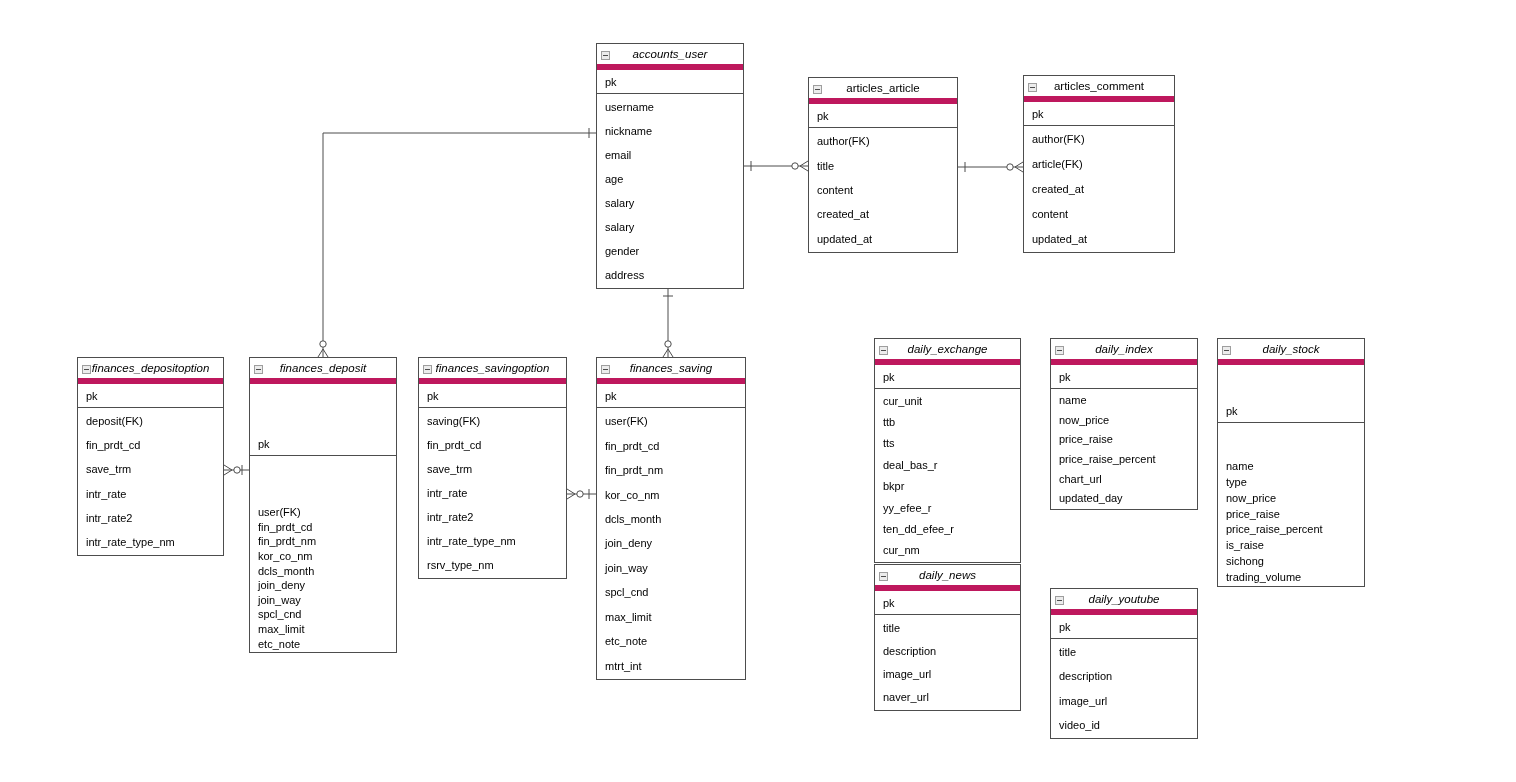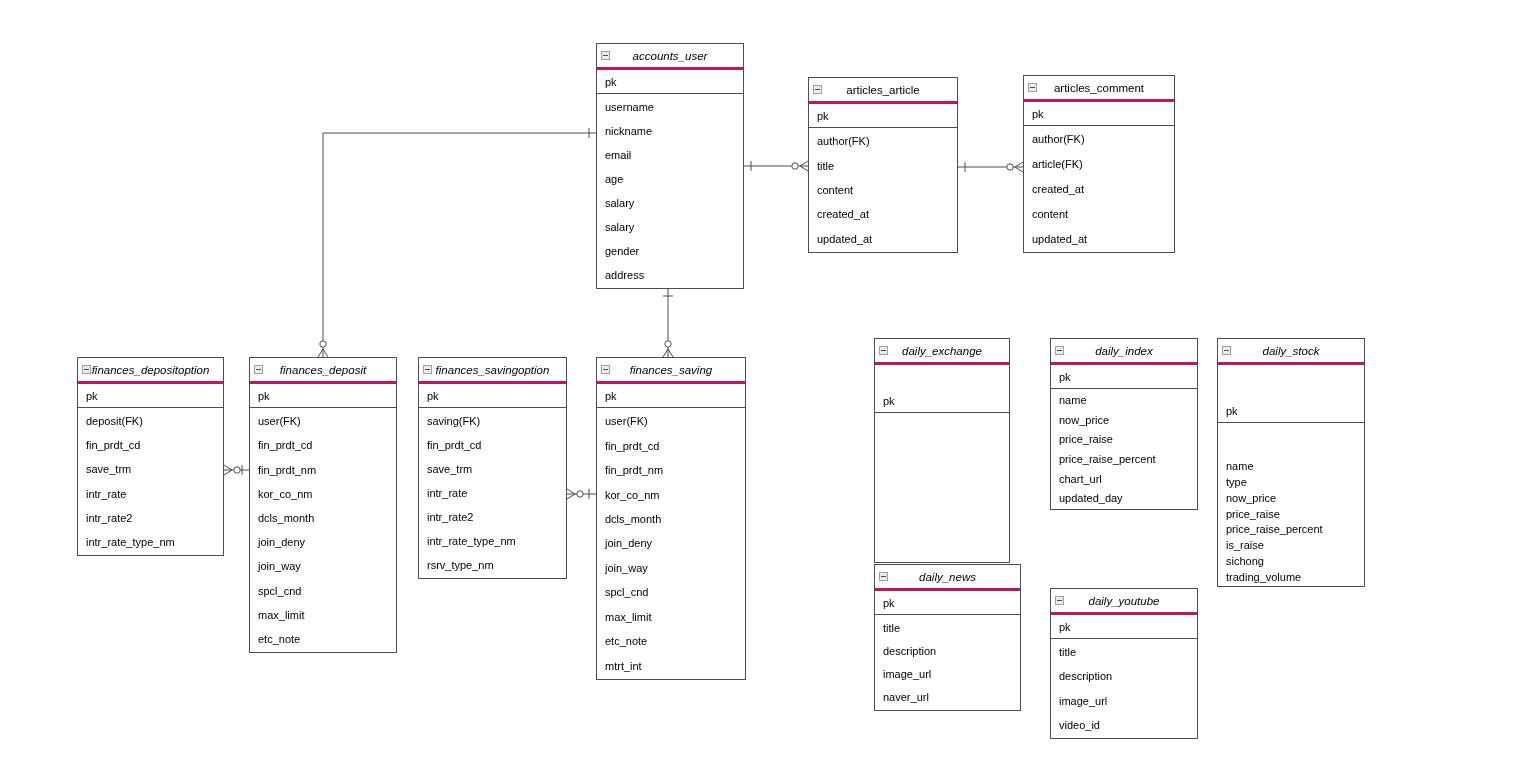--- a/index.html
+++ b/index.html
@@ -26,21 +26,21 @@
     background: #ffffff;
     border: 1px solid #4d4d4d;
     box-sizing: border-box;
     display: flex;
     flex-direction: column;
     font-size: 11px;
     color: #000000;
   }
   .erd-header {
     flex: 0 0 26px;
-    border-bottom: 3px solid #be185d;
+    border-bottom: 6px solid #be185d;
     display: flex;
     align-items: center;
     justify-content: center;
     position: relative;
     box-sizing: border-box;
   }
   .erd-title {
     font-size: 11.5px;
     white-space: nowrap;
   }
@@ -178,21 +178,21 @@
         <div class="erd-pk">pk</div>
         <div class="erd-body">
           <div class="erd-field">deposit(FK)</div>
           <div class="erd-field">fin_prdt_cd</div>
           <div class="erd-field">save_trm</div>
           <div class="erd-field">intr_rate</div>
           <div class="erd-field">intr_rate2</div>
           <div class="erd-field">intr_rate_type_nm</div>
         </div>
       </div>
-      <div class="erd-table" style="left: 249px; top: 357px; width: 148px; height: 296px;">
+      <div class="erd-table" style="left: 249px; top: 357px; width: 148px; height: 296px; gap: 48px;">
         <div class="erd-header">
           <span class="collapse-btn"></span>
           <span class="erd-title italic">finances_deposit</span>
         </div>
         <div class="erd-pk">pk</div>
         <div class="erd-body">
           <div class="erd-field">user(FK)</div>
           <div class="erd-field">fin_prdt_cd</div>
           <div class="erd-field">fin_prdt_nm</div>
           <div class="erd-field">kor_co_nm</div>
@@ -233,26 +233,36 @@
           <div class="erd-field">kor_co_nm</div>
           <div class="erd-field">dcls_month</div>
           <div class="erd-field">join_deny</div>
           <div class="erd-field">join_way</div>
           <div class="erd-field">spcl_cnd</div>
           <div class="erd-field">max_limit</div>
           <div class="erd-field">etc_note</div>
           <div class="erd-field">mtrt_int</div>
         </div>
       </div>
-      <div class="erd-table" style="left: 874px; top: 338px; width: 136px; height: 225px; gap: 24px;">
+      <div class="erd-table" style="left: 874px; top: 338px; width: 147px; height: 225px;">
         <div class="erd-header">
           <span class="collapse-btn"></span>
           <span class="erd-title italic">daily_exchange</span>
         </div>
         <div class="erd-pk">pk</div>
+        <div class="erd-body">
+          <div class="erd-field">cur_unit</div>
+          <div class="erd-field">ttb</div>
+          <div class="erd-field">tts</div>
+          <div class="erd-field">deal_bas_r</div>
+          <div class="erd-field">bkpr</div>
+          <div class="erd-field">yy_efee_r</div>
+          <div class="erd-field">ten_dd_efee_r</div>
+          <div class="erd-field">cur_nm</div>
+        </div>
       </div>
       <div class="erd-table" style="left: 1050px; top: 338px; width: 148px; height: 172px;">
         <div class="erd-header">
           <span class="collapse-btn"></span>
           <span class="erd-title italic">daily_index</span>
         </div>
         <div class="erd-pk">pk</div>
         <div class="erd-body">
           <div class="erd-field">name</div>
           <div class="erd-field">now_price</div>

